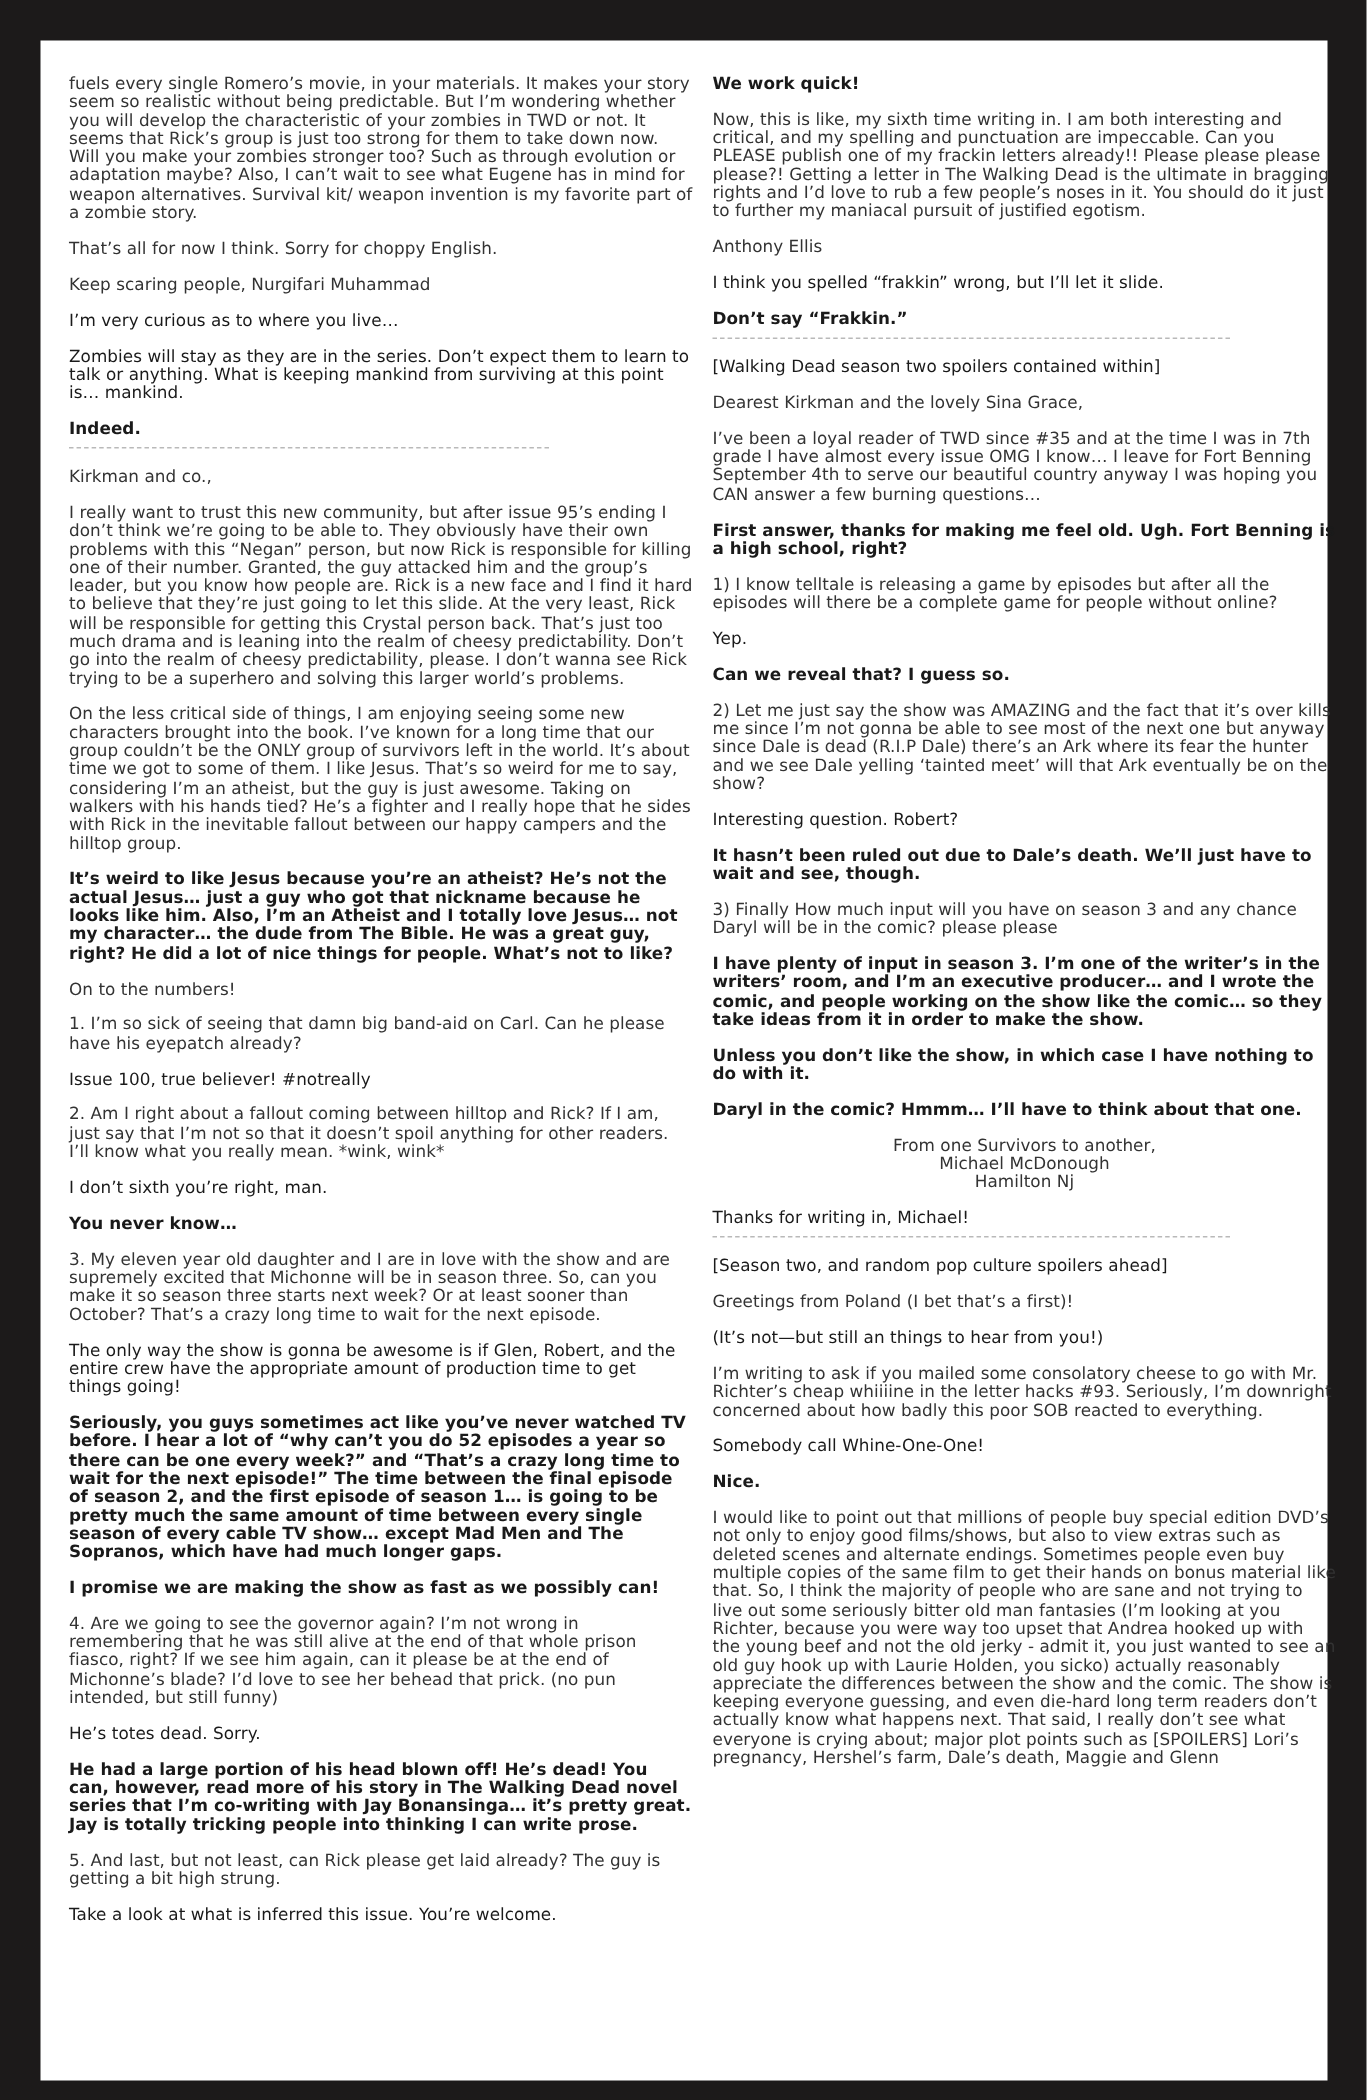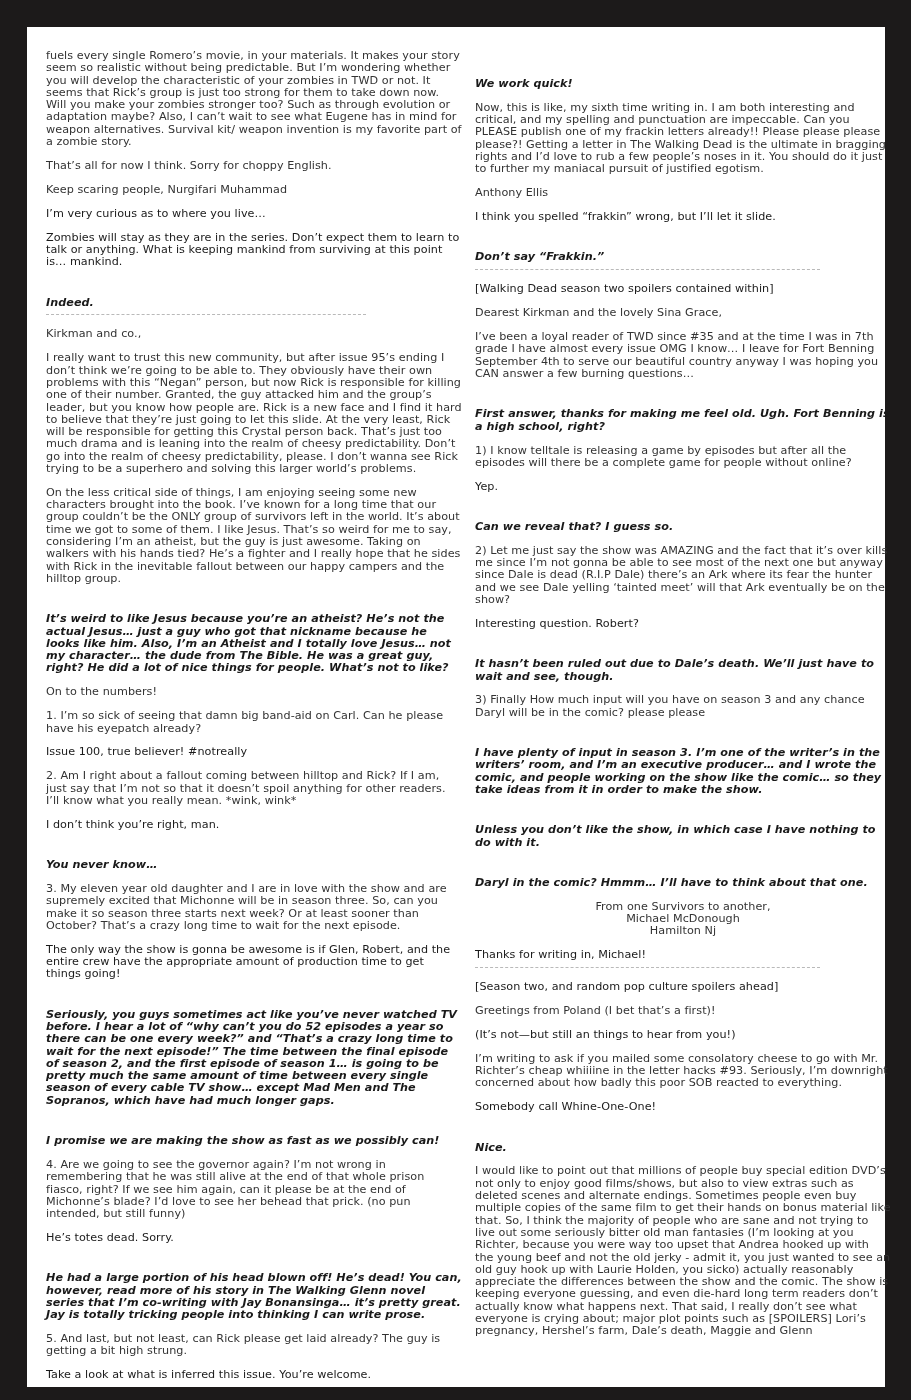--- a/index.html
+++ b/index.html
@@ -22,21 +22,21 @@
     width: 416px;
     font-size: 11.2px;
     line-height: 12.3px;
     color: #333333;
     letter-spacing: 0.05px;
   }
   .col.left { left: 19px; }
   .col.right { left: 448px; }
   .p { margin: 0 0 11.6px 0; white-space: normal; }
   .b { font-weight: normal; color: #1a1a1a; }
-  .bi { font-weight: bold; font-style: italic; color: #1a1a1a; margin-top: 28px; }
+  .bi { font-weight: bold; color: #1a1a1a; }
   .sep {
     height: 1px;
     border-top: 1px dashed #b9b9b9;
     margin: -6px 0 12px 0;
   }
   .sep.short { width: 320px; }
   .sep.med { width: 345px; }
 </style>
 </head>
 <body>
@@ -51,29 +51,29 @@
       <p class="p bi">Indeed.</p>
       <div class="sep short"></div>
       <p class="p">Kirkman and co.,</p>
       <p class="p">I really want to trust this new community, but after issue 95’s ending I don’t think we’re going to be able to. They obviously have their own problems with this “Negan” person, but now Rick is responsible for killing one of their number. Granted, the guy attacked him and the group’s leader, but you know how people are. Rick is a new face and I find it hard to believe that they’re just going to let this slide. At the very least, Rick will be responsible for getting this Crystal person back. That’s just too much drama and is leaning into the realm of cheesy predictability. Don’t go into the realm of cheesy predictability, please. I don’t wanna see Rick trying to be a superhero and solving this larger world’s problems.</p>
       <p class="p">On the less critical side of things, I am enjoying seeing some new characters brought into the book. I’ve known for a long time that our group couldn’t be the ONLY group of survivors left in the world. It’s about time we got to some of them. I like Jesus. That’s so weird for me to say, considering I’m an atheist, but the guy is just awesome. Taking on walkers with his hands tied? He’s a fighter and I really hope that he sides with Rick in the inevitable fallout between our happy campers and the hilltop group.</p>
       <p class="p bi">It’s weird to like Jesus because you’re an atheist?  He’s not the actual Jesus… just a guy who got that nickname because he looks like him.  Also, I’m an Atheist and I totally love Jesus… not my character… the dude from The Bible.  He was a great guy, right?  He did a lot of nice things for people.  What’s not to like?</p>
       <p class="p">On to the numbers!</p>
       <p class="p">1. I’m so sick of seeing that damn big band-aid on Carl. Can he please have his eyepatch already?</p>
       <p class="p b">Issue 100, true believer!  #notreally</p>
       <p class="p">2. Am I right about a fallout coming between hilltop and Rick? If I am, just say that I’m not so that it doesn’t spoil anything for other readers. I’ll know what you really mean. *wink, wink*</p>
-      <p class="p b">I don’t think you’re right, man.</p>
+      <p class="p b">I don’t sixth you’re right, man.</p>
       <p class="p bi">You never know…</p>
       <p class="p">3. My eleven year old daughter and I are in love with the show and are supremely excited that Michonne will be in season three. So, can you make it so season three starts next week? Or at least sooner than October? That’s a crazy long time to wait for the next episode.</p>
       <p class="p b">The only way the show is gonna be awesome is if Glen, Robert, and the entire crew have the appropriate amount of production time to get things going!</p>
       <p class="p bi">Seriously, you guys sometimes act like you’ve never watched TV before.  I hear a lot of “why can’t you do 52 episodes a year so there can be one every week?” and “That’s a crazy long time to wait for the next episode!”  The time between the final episode of season 2, and the first episode of season 1… is going to be pretty much the same amount of time between every single season of every cable TV show… except Mad Men and The Sopranos, which have had much longer gaps.</p>
       <p class="p bi">I promise we are making the show as fast as we possibly can!</p>
       <p class="p">4. Are we going to see the governor again? I’m not wrong in remembering that he was still alive at the end of that whole prison fiasco, right? If we see him again, can it please be at the end of Michonne’s blade? I’d love to see her behead that prick. (no pun intended, but still funny)</p>
       <p class="p b">He’s totes dead.  Sorry.</p>
-      <p class="p bi">He had a large portion of his head blown off!  He’s dead!  You can, however, read more of his story in The Walking Glenn novel series that I’m co-writing with Jay Bonansinga… it’s pretty great.  Jay is totally tricking people into thinking I can write prose.</p>
+      <p class="p bi">He had a large portion of his head blown off!  He’s dead!  You can, however, read more of his story in The Walking Dead novel series that I’m co-writing with Jay Bonansinga… it’s pretty great.  Jay is totally tricking people into thinking I can write prose.</p>
       <p class="p">5. And last, but not least, can Rick please get laid already? The guy is getting a bit high strung.</p>
       <p class="p b">Take a look at what is inferred this issue.  You’re welcome.</p>
     </div>
   <div class="col right">
       <p class="p bi">We work quick!</p>
       <p class="p">Now, this is like, my sixth time writing in. I am both interesting and critical, and my spelling and punctuation are impeccable. Can you PLEASE publish one of my frackin letters already!! Please please please please?! Getting a letter in The Walking Dead is the ultimate in bragging rights and I’d love to rub a few people’s noses in it. You should do it just to further my maniacal pursuit of justified egotism.</p>
       <p class="p">Anthony Ellis</p>
       <p class="p b">I think you spelled “frakkin” wrong, but I’ll let it slide.</p>
       <p class="p bi">Don’t say “Frakkin.”</p>
       <div class="sep med"></div>

